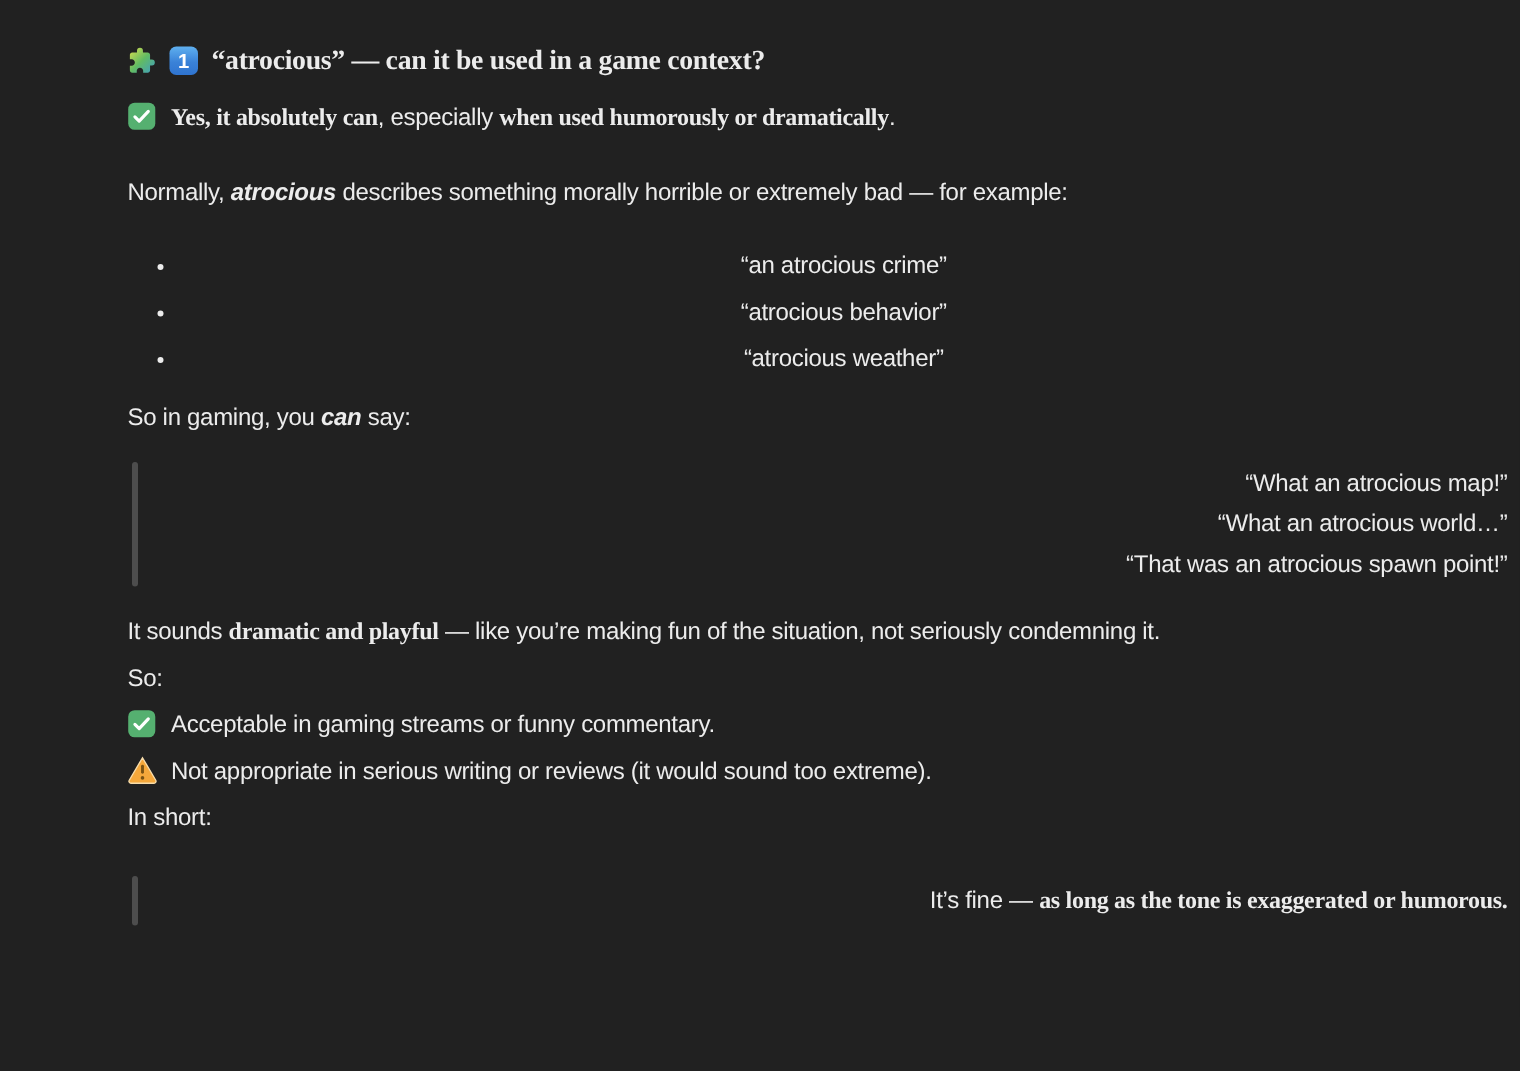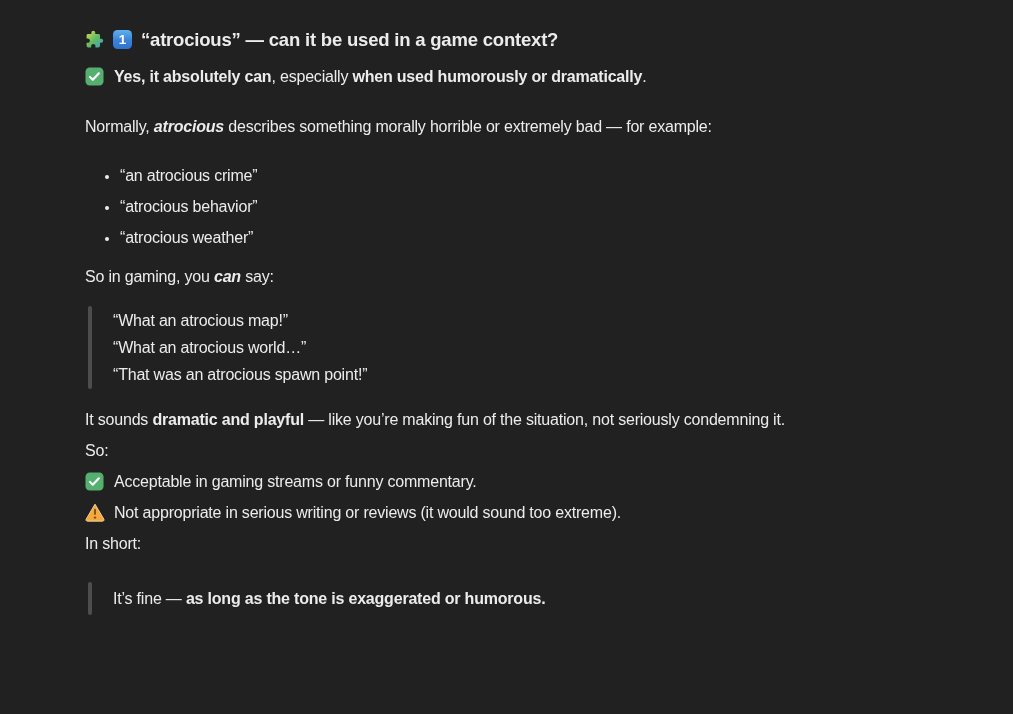--- a/index.html
+++ b/index.html
@@ -22,37 +22,39 @@
   h3.heading {
     display: flex;
     align-items: center;
     gap: 9px;
     margin: 0;
     font-size: 18.5px;
     line-height: 27px;
     font-weight: 700;
   }
   p { margin: 0; }
-  strong { font-weight: 700; }
+  strong { font-weight: 700; font-family: Liberation Serif, serif; }
   em { font-style: italic; font-weight: bold; }
   .mt8  { margin-top: 8px; }
   .mt14 { margin-top: 14px; }
   .mt16 { margin-top: 0; }
   .mt19 { margin-top: 19px; }
   ul.examples {
     margin: 18px 0 8px 0;
     padding-left: 35px;
+    text-align: center;
   }
   ul.examples li { line-height: 31px; }
   ul.examples li::marker { color: #ececec; font-size: 13px; }
   blockquote {
     position: relative;
     margin: 0;
     padding: 2px 0 2px 28px;
     line-height: 27px;
+    text-align: right;
   }
   blockquote::before {
     content: '';
     position: absolute;
     left: 3px;
     top: 1px;
     bottom: 1px;
     width: 4px;
     border-radius: 2px;
     background: #4d4d4d;

